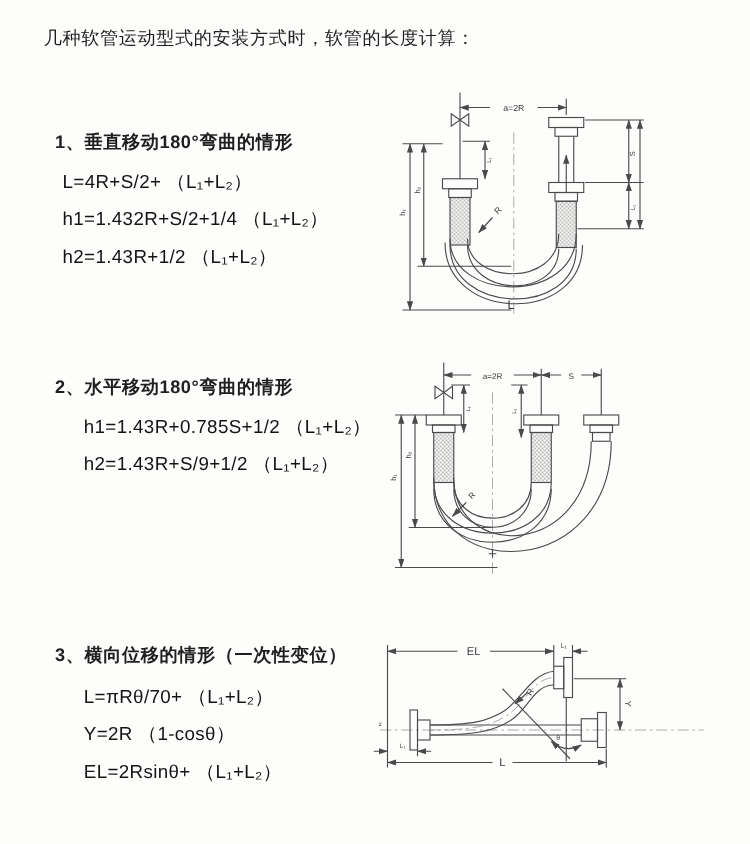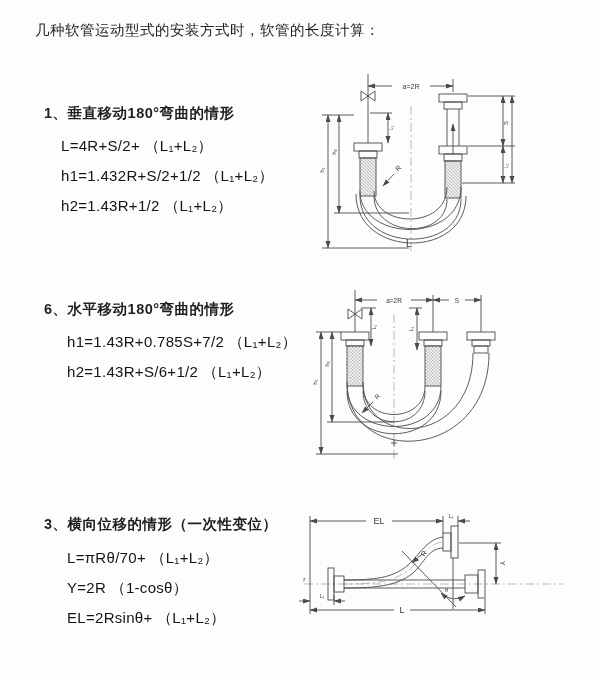--- a/index.html
+++ b/index.html
@@ -25,30 +25,30 @@
   .d .cl{stroke:#8f8f8f;stroke-width:.6;stroke-dasharray:9 3 2 3;}
 </style>
 </head>
 <body>
 
 <div>
 
   <div class="page-title">几种软管运动型式的安装方式时，软管的长度计算：</div>
 
   <div class="sec-heading" style="left:44px;top:104px">1、垂直移动180°弯曲的情形</div>
-  <div class="formulas" style="left:61px;top:131px">
+  <div class="formulas" style="left:50px;top:131px">
     <div>L=4R+S/2+ （L₁+L₂）</div>
-    <div>h1=1.432R+S/2+1/2 （L₁+L₂）</div>
+    <div>h1=1.432R+S/2+1/4 （L₁+L₂）</div>
     <div>h2=1.43R+1/2 （L₁+L₂）</div>
   </div>
 
-  <div class="sec-heading" style="left:44px;top:300px">6、水平移动180°弯曲的情形</div>
+  <div class="sec-heading" style="left:44px;top:300px">2、水平移动180°弯曲的情形</div>
   <div class="formulas" style="left:67px;top:327px">
-    <div>h1=1.43R+0.785S+7/2 （L₁+L₂）</div>
-    <div>h2=1.43R+S/6+1/2 （L₁+L₂）</div>
+    <div>h1=1.43R+0.785S+1/2 （L₁+L₂）</div>
+    <div>h2=1.43R+S/9+1/2 （L₁+L₂）</div>
   </div>
 
   <div class="sec-heading" style="left:44px;top:515px">3、横向位移的情形（一次性变位）</div>
   <div class="formulas" style="left:67px;top:543px">
     <div>L=πRθ/70+ （L₁+L₂）</div>
     <div>Y=2R （1-cosθ）</div>
     <div>EL=2Rsinθ+ （L₁+L₂）</div>
   </div>
 
   <svg class="diagram d" style="left:306px;top:66px" width="282" height="192" viewBox="0 0 282 192">

